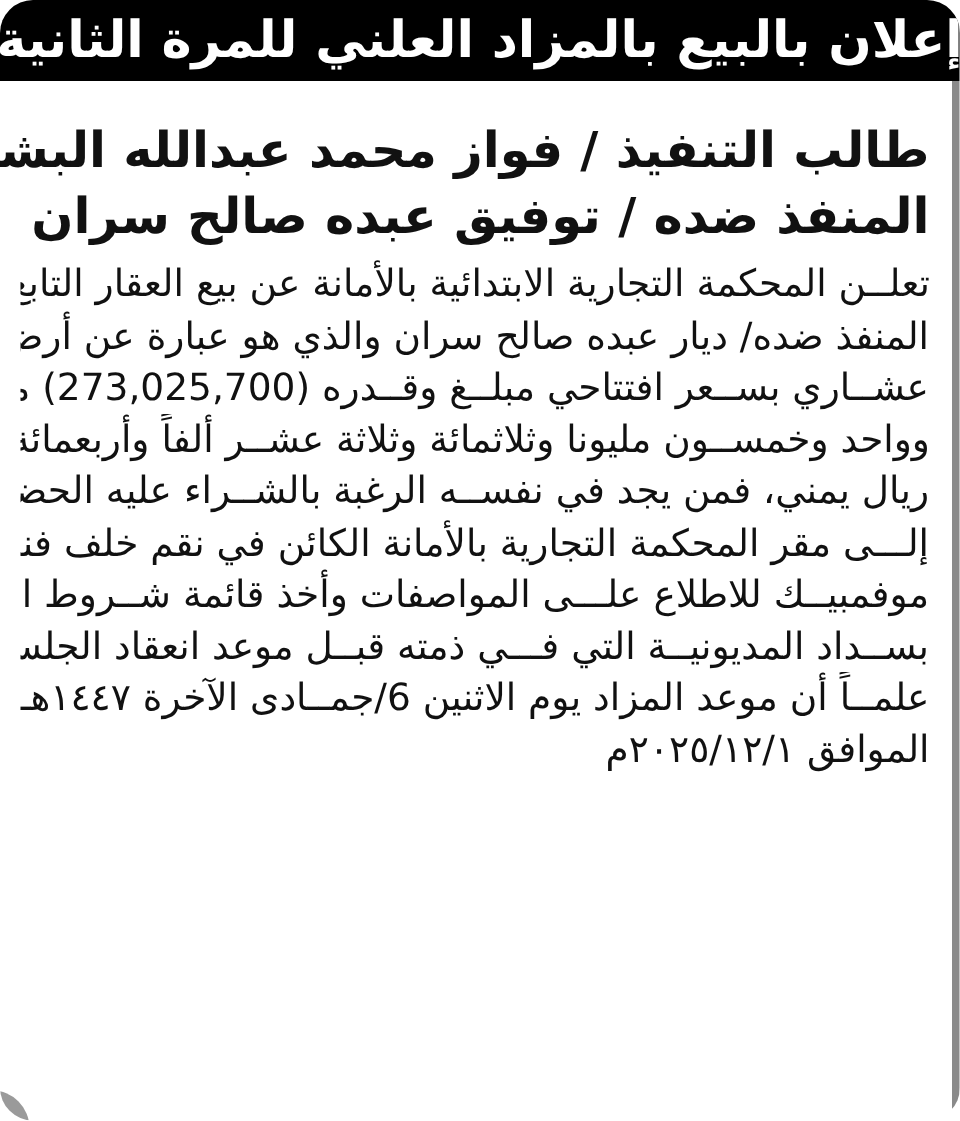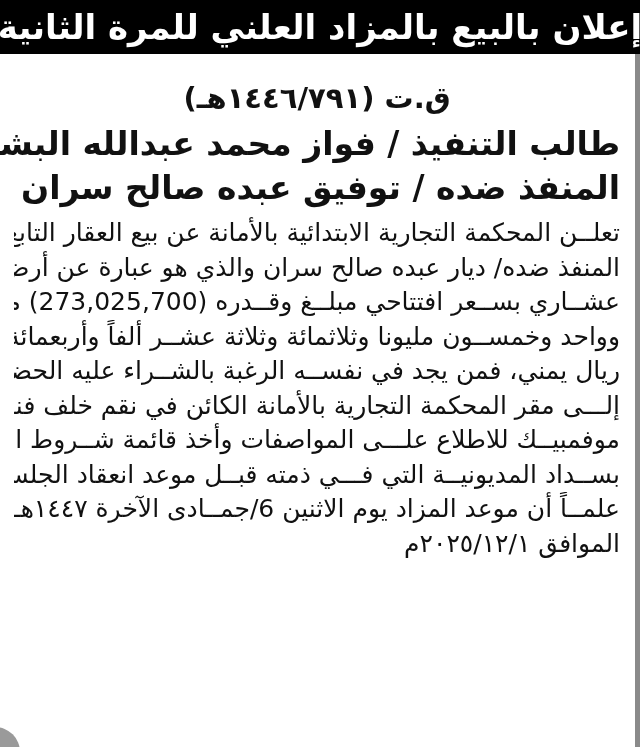--- a/index.html
+++ b/index.html
@@ -16,20 +16,21 @@
       color: #111111;
     }
     .notice {
       position: absolute;
       left: 0;
       top: 0;
       width: 640px;
       height: 747px;
       background: #ffffff;
       overflow: hidden;
+      border-radius: 22px;
     }
     .header-bar {
       position: absolute;
       left: 0;
       top: 0;
       width: 640px;
       height: 54px;
       background: #000000;
       display: flex;
       align-items: center;
@@ -105,21 +106,20 @@
 
 <div class="notice">
 
   <div class="header-bar">
     <span class="header-title">إعلان بالبيع بالمزاد العلني للمرة الثانية</span>
   </div>
 
   <div class="right-border"></div>
 
   <div class="body-area">
-    <div class="case-number">ق.ت (١٤٤٦/٧٩١هـ)</div>
 
     <div class="party-line first">طالب التنفيذ / فواز محمد عبدالله البشاري</div>
     <div class="party-line">المنفذ ضده / توفيق عبده صالح سران</div>
 
     <div class="body-text">
       <div class="body-line">تعلــن المحكمة التجارية الابتدائية بالأمانة عن بيع العقار التابع</div>
       <div class="body-line">المنفذ ضده/ ديار عبده صالح سران والذي هو عبارة عن أرض</div>
       <div class="body-line">عشــاري بســعر افتتاحي مبلــغ وقــدره (273,025,700) مائة</div>
       <div class="body-line">وواحد وخمســون مليونا وثلاثمائة وثلاثة عشــر ألفاً وأربعمائة</div>
       <div class="body-line">ريال يمني، فمن يجد في نفســه الرغبة بالشــراء عليه الحضور</div>

